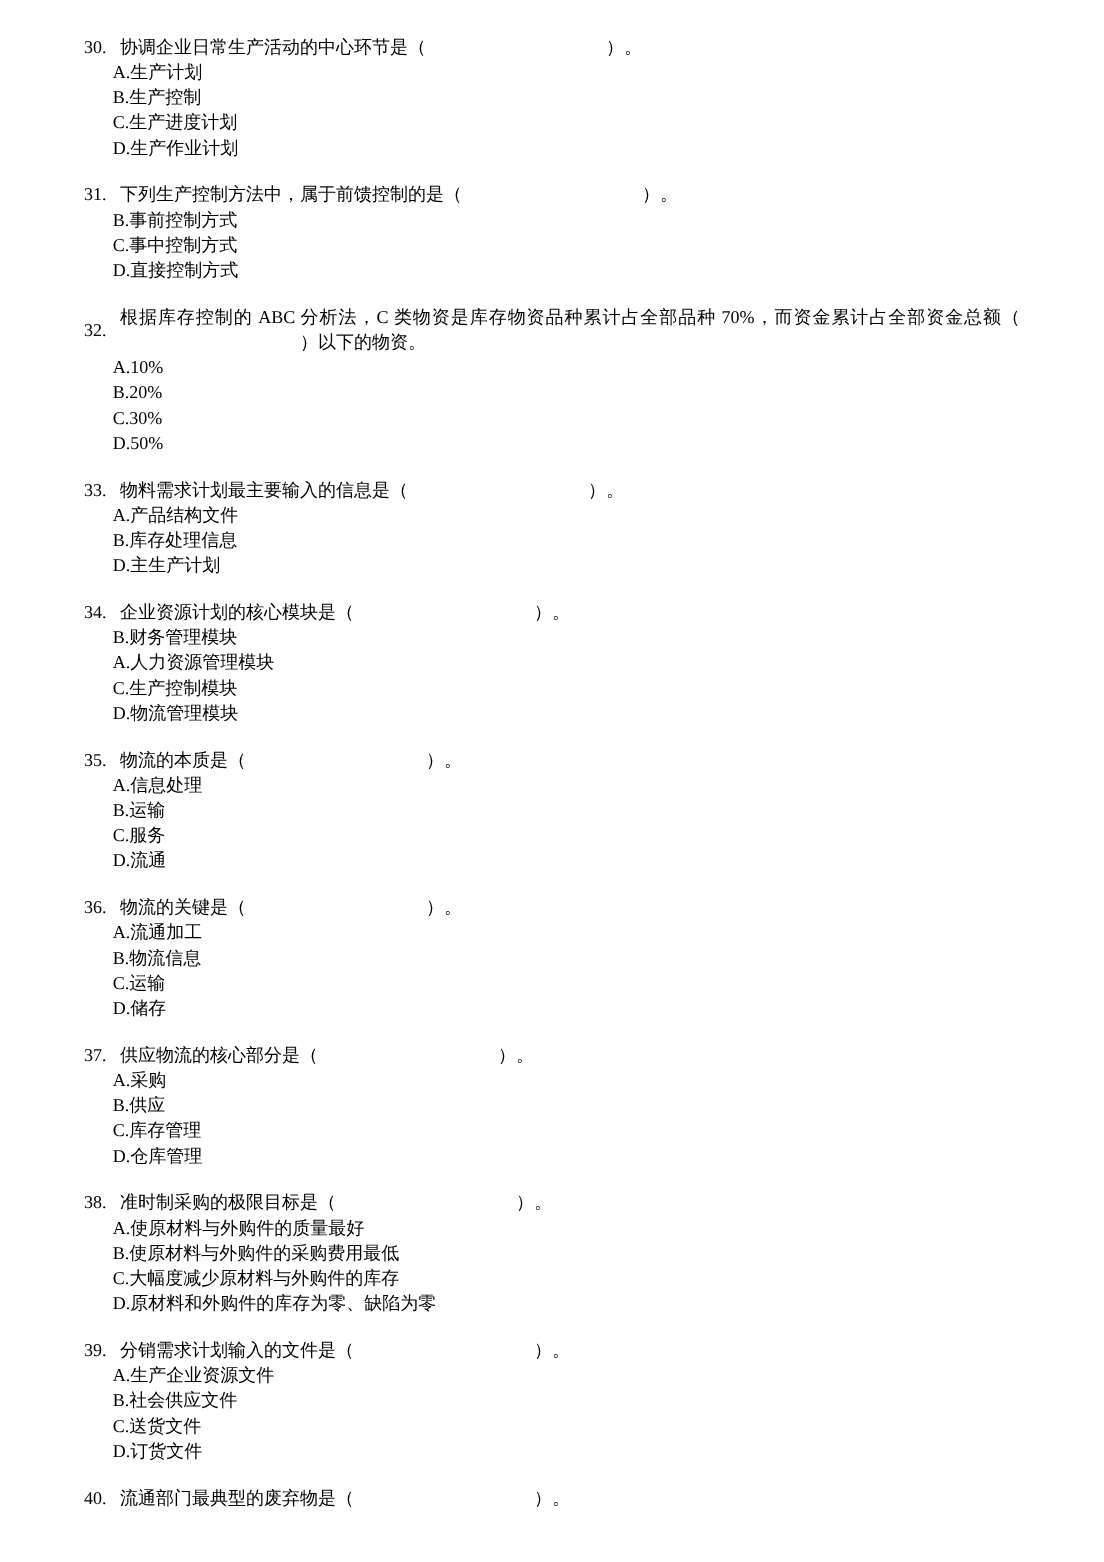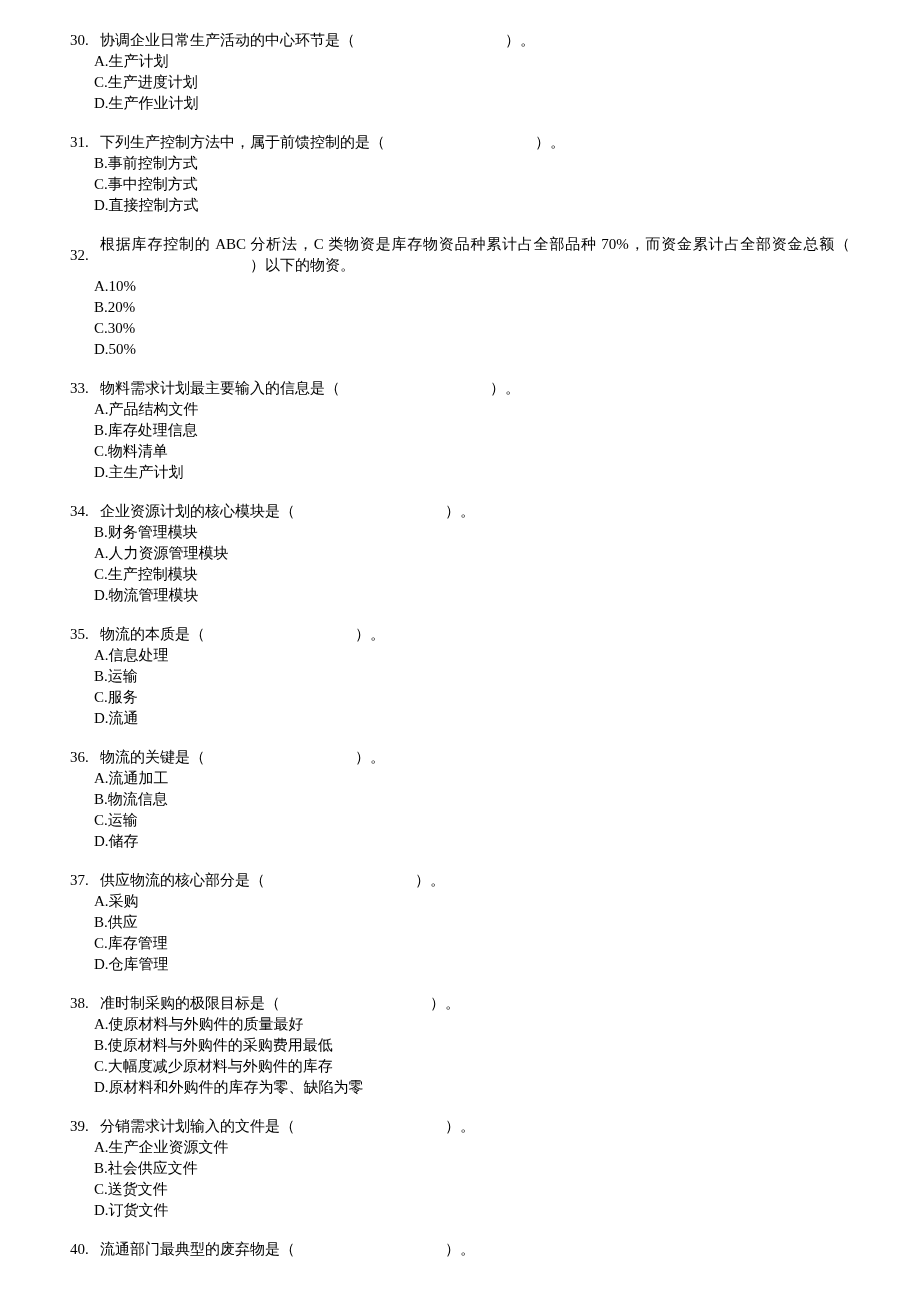--- a/index.html
+++ b/index.html
@@ -43,20 +43,21 @@
 <body>
 
 <div id="questions-container">
     <div class="question">
       <div class="question-header">
         <span class="question-number">30.</span>
         <span class="question-stem"><span>协调企业日常生产活动的中心环节是（</span><span class="blank"></span><span>）。</span></span>
       </div>
       <div class="options">
         <span class="option">A.生产计划</span>
+        <span class="option">B.生产控制</span>
         <span class="option">C.生产进度计划</span>
         <span class="option">D.生产作业计划</span>
       </div>
     </div>
     <div class="question">
       <div class="question-header">
         <span class="question-number">31.</span>
         <span class="question-stem"><span>下列生产控制方法中，属于前馈控制的是（</span><span class="blank"></span><span>）。</span></span>
       </div>
       <div class="options">
@@ -78,21 +79,20 @@
       </div>
     </div>
     <div class="question">
       <div class="question-header">
         <span class="question-number">33.</span>
         <span class="question-stem"><span>物料需求计划最主要输入的信息是（</span><span class="blank"></span><span>）。</span></span>
       </div>
       <div class="options">
         <span class="option">A.产品结构文件</span>
         <span class="option">B.库存处理信息</span>
-        <span class="option">C.物料清单</span>
         <span class="option">D.主生产计划</span>
       </div>
     </div>
     <div class="question">
       <div class="question-header">
         <span class="question-number">34.</span>
         <span class="question-stem"><span>企业资源计划的核心模块是（</span><span class="blank"></span><span>）。</span></span>
       </div>
       <div class="options">
         <span class="option">B.财务管理模块</span>

